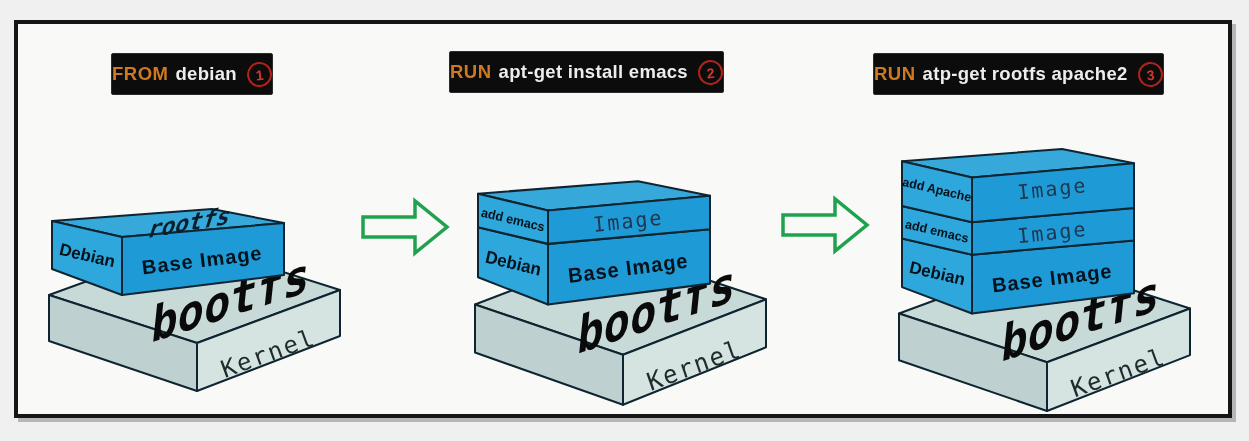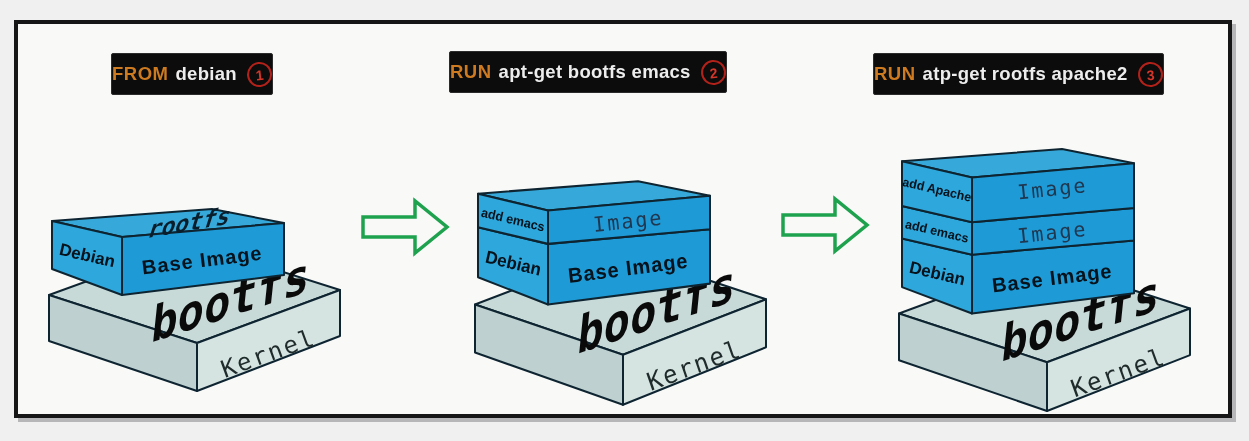--- a/index.html
+++ b/index.html
@@ -54,21 +54,21 @@
 <div class="panel">
 
   <div class="cmd" style="left:93px;top:29px;">
     <span class="kw" style="color: rgb(205, 122, 32);">FROM</span>
     <span class="args">debian</span>
     <span class="num" style="color: rgb(213, 54, 42);">1</span>
   </div>
 
   <div class="cmd" style="left:431px;top:27px;">
     <span class="kw" style="color: rgb(205, 122, 32);">RUN</span>
-    <span class="args">apt-get bootfs emacs</span>
+    <span class="args">apt-get install emacs</span>
     <span class="num" style="color: rgb(213, 54, 42);">2</span>
   </div>
 
   <div class="cmd" style="left:855px;top:29px;">
     <span class="kw" style="color: rgb(205, 122, 32);">RUN</span>
     <span class="args">atp-get rootfs apache2</span>
     <span class="num" style="color: rgb(213, 54, 42);">3</span>
   </div>
 
   <svg class="stack" style="left:9px;top:175px;width:322px;" viewBox="0 0 322 196">

